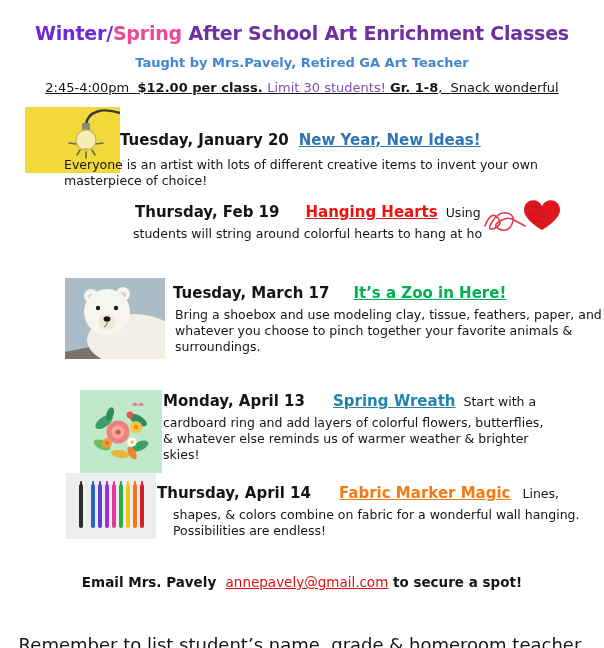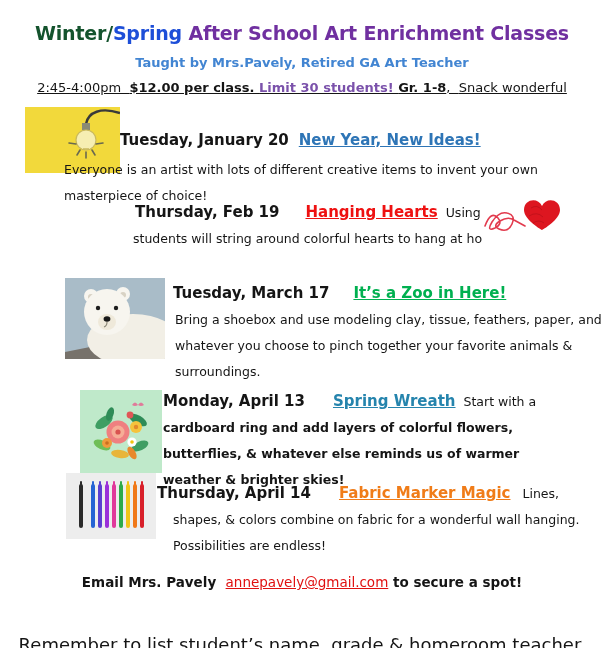--- a/index.html
+++ b/index.html
@@ -6,33 +6,33 @@
   html,body { background:#fff; }
   body { font-family:"DejaVu Sans","Liberation Sans",sans-serif; color:#151515; }
   .page { position:relative; width:604px; height:648px; background:#fff; overflow:hidden; }
 
   .center-line { position:absolute; left:0; right:0; text-align:center; }
   .prewrap { white-space:pre-wrap; }
   .bold { font-weight:bold; }
 
   
   .title { top:22px; font-size:19px; font-weight:bold; letter-spacing:-0.2px; }
-  .title .t-blue  { color:#14532d; }
-  .title .t-green { color:#1d4ed8; }
+  .title .t-blue  { color:#6d28d9; }
+  .title .t-green { color:#ec4899; }
   .title .t-purple{ color:#7030a0; }
   .subtitle { top:55px; font-size:13px; font-weight:bold; color:#4285d2; }
   .infoline { top:80px; font-size:13px; text-decoration:underline; }
-  .infoline .limit { color:#7b52ab; font-weight:bold;text-align:center; }
+  .infoline .limit { color:#7b52ab; font-weight:normal;text-align:center; }
 
   
   .img-box { position:absolute; overflow:hidden; }
   .head { position:absolute; font-size:15px; font-weight:bold; white-space:nowrap; }
   .head .class-title { display:inline-block;text-decoration:underline; }
   .head .lead { font-weight:normal; font-size:12.5px; }
-  .desc { position:absolute; font-size:12.5px; line-height:26px; color:#151515; }
+  .desc { position:absolute; font-size:12.5px; line-height:16px; color:#151515; }
 
   
   .img-jan { left:25px; top:107px; width:95px; height:66px; background:#f2d93b; }
   .head-jan { left:120px; top:131px; }
   .head-jan .class-title { color:#2e75b6; margin-left:10px; }
   .desc-jan { left:64px; top:157px; width:538px; }
 
   
   .head-feb { left:135px; top:203px; }
   .head-feb .class-title { color:#ee1111; margin-left:26px; }
@@ -44,21 +44,21 @@
   .img-mar { left:65px; top:278px; width:100px; height:81px; background:#a9bcc8; }
   .head-mar { left:173px; top:284px; }
   .head-mar .class-title { color:#00b050; margin-left:24px;text-align:center; }
   .desc-mar { left:175px; top:307px; width:440px; }
 
   
   .img-apr { left:80px; top:390px; width:82px; height:83px; background:#bfe9ca; }
   .head-apr { left:163px; top:392px; }
   .head-apr .class-title { color:#2584ad; margin-left:28px; }
   .head-apr .lead { margin-left:8px; }
-  .desc-apr { left:163px; top:415px; width:388px;font-weight:bold; }
+  .desc-apr { left:163px; top:415px; width:388px; }
 
   
   .img-may { left:66px; top:473px; width:90px; height:66px; background:#ededed; }
   .head-may { left:157px; top:484px; }
   .head-may .class-title { color:#f07c18; margin-left:28px; }
   .head-may .lead { margin-left:12px; }
   .desc-may { left:173px; top:507px; width:440px; }
 
   
   .footer1 { top:574px; font-size:13.5px; font-weight:bold; }

